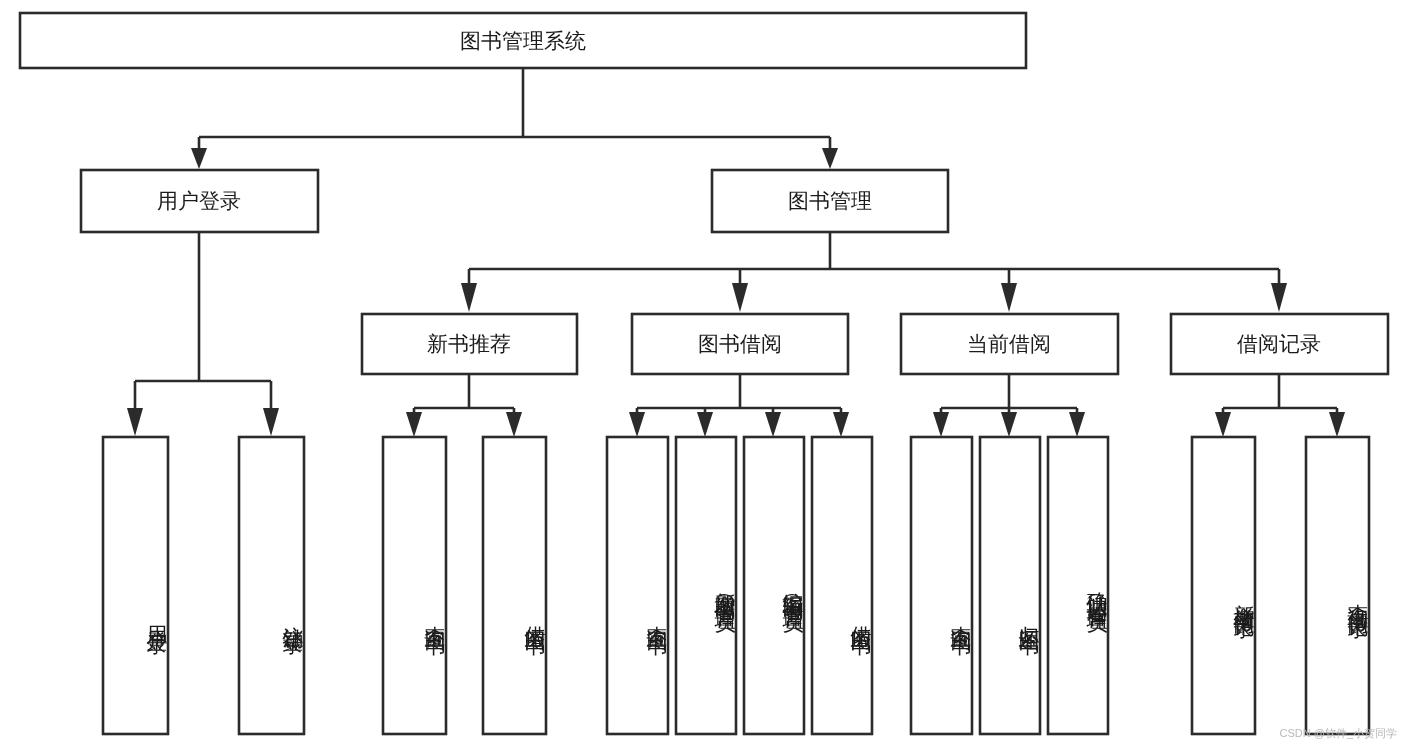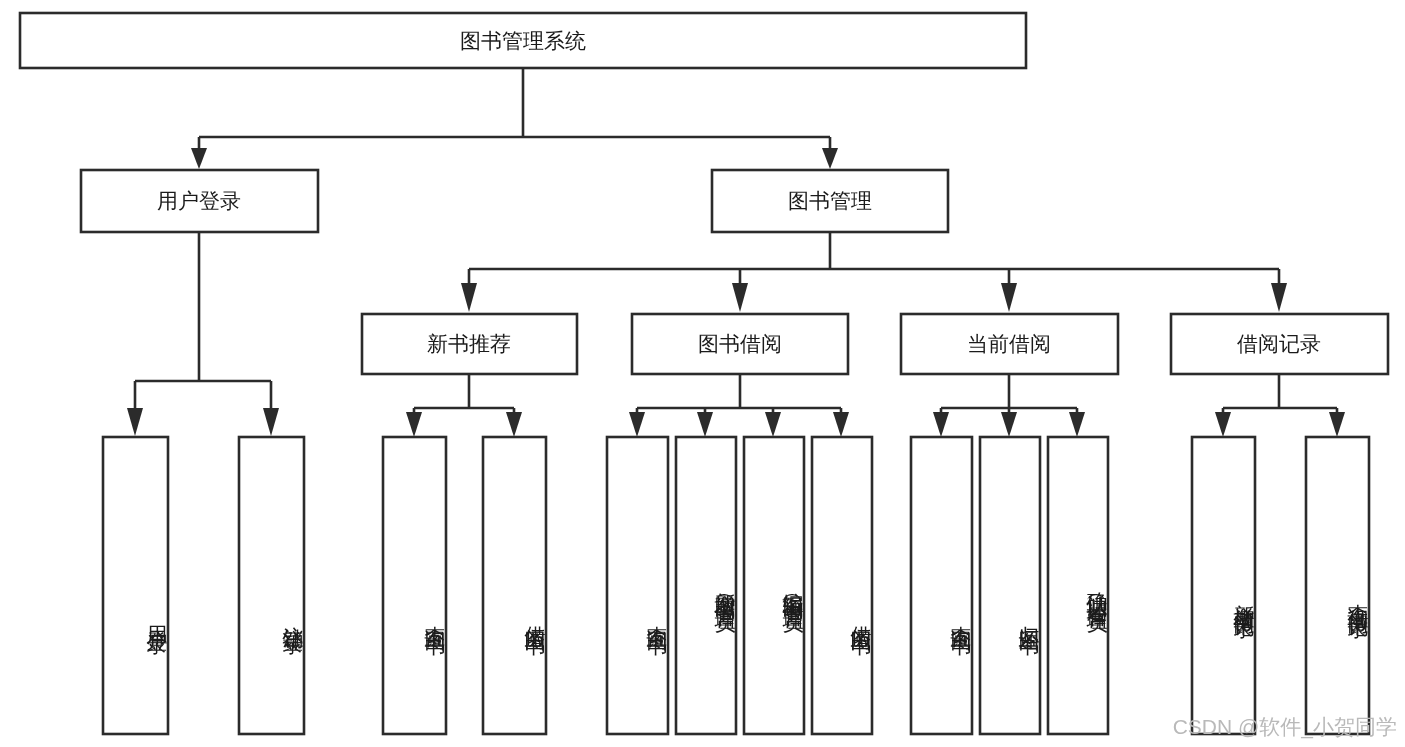--- a/index.html
+++ b/index.html
@@ -56,21 +56,21 @@
     display: flex;
     align-items: flex-start;
     justify-content: center;
     pointer-events: none;
   }
   .watermark {
     position: absolute;
     right: 8px;
     bottom: 6px;
     font-family: "Liberation Sans", "DejaVu Sans", sans-serif;
-    font-size: 21px;
+    font-size: 11px;
     color: #b9b9b9;
     white-space: nowrap;
   }
 </style>
 </head>
 <body>
 
 <div id="chart-root">
 
   <svg id="chart-svg" width="1405" height="747" viewBox="0 0 1405 747">

